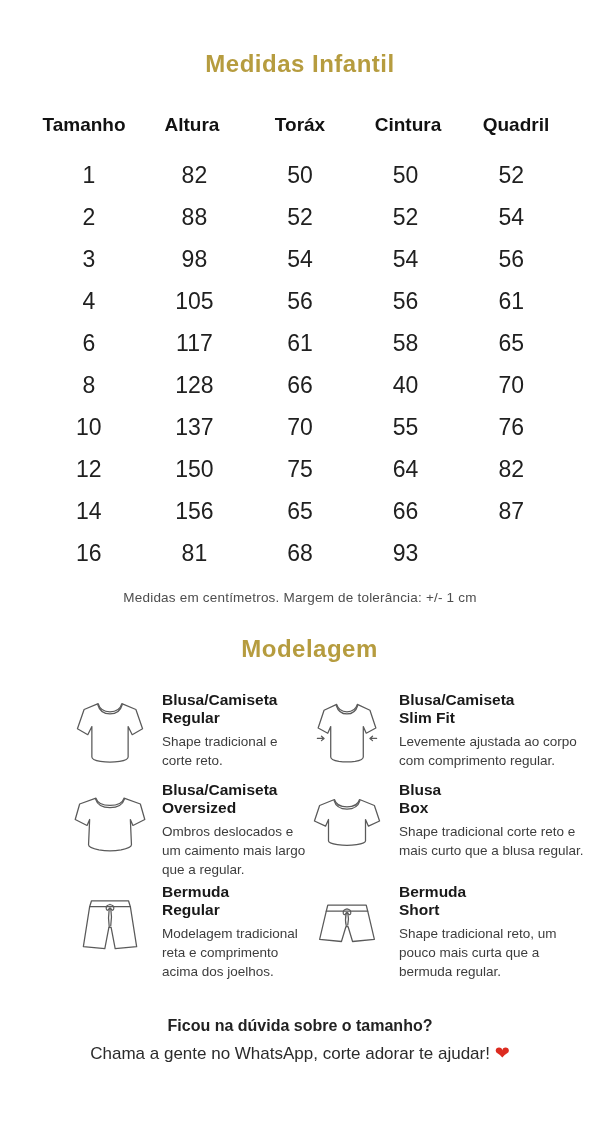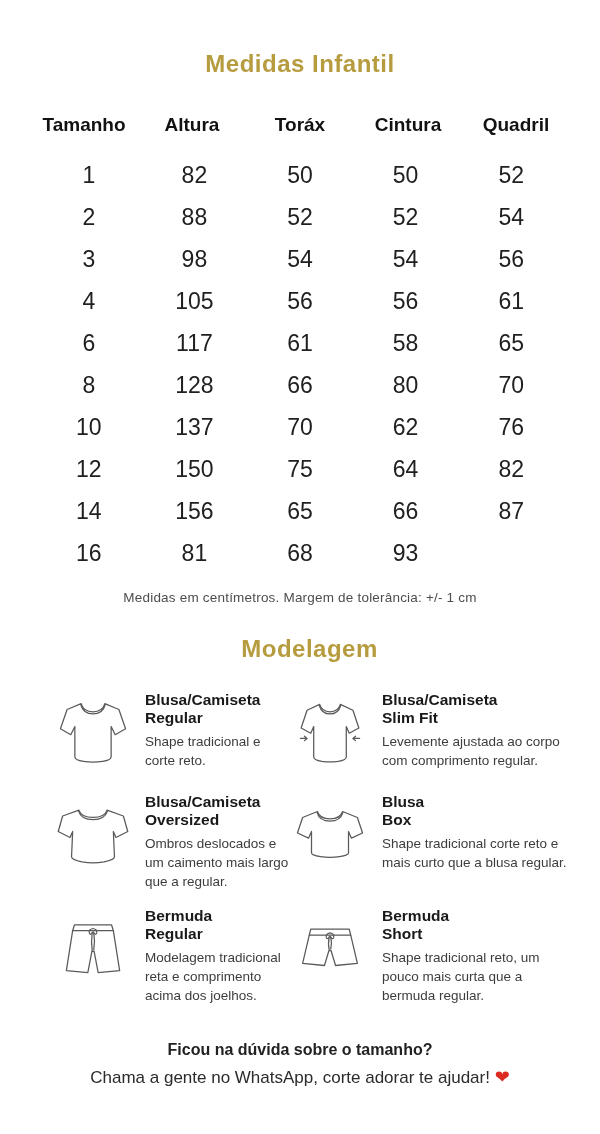--- a/index.html
+++ b/index.html
@@ -25,22 +25,22 @@
   .th { font-weight:bold; font-size:19px; color:#121212; }
   .td { font-size:23px; color:#202020; }
 
   .note {
     margin-top:16px; text-align:center; font-size:13.5px; color:#4d4d4d;
     letter-spacing:0.2px;
   }
 
   
   .items {
-    margin-top:28px; padding-left:56px;
-    display:grid; grid-template-columns:237px 280px; row-gap:16px;
+    margin-top:28px; padding-left:73px;
+    display:grid; grid-template-columns:237px 280px; row-gap:4px;
   }
   .item { display:flex; gap:15px; min-height:86px; align-items:flex-start; }
   .item-icon { width:74px; height:78px; flex:none; margin-top:1px; }
   .item-icon svg { width:100%; height:100%; display:block; }
   .icon-stroke { fill:none; stroke:#5a5a5a; stroke-width:1.7;
                  stroke-linecap:round; stroke-linejoin:round; }
   .item-title { font-size:15.5px; font-weight:bold; color:#191919; line-height:1.15; }
   .item-title span { display:block; }
   .item-desc { margin-top:5px; font-size:13.5px; color:#3d3d3d; line-height:1.42; }
   .items .item:nth-child(odd)  .item-desc { max-width:150px; }
@@ -100,28 +100,28 @@
       <div class="td">6</div>
       <div class="td">117</div>
       <div class="td">61</div>
       <div class="td">58</div>
       <div class="td">65</div>
     </div>
     <div class="trow">
       <div class="td">8</div>
       <div class="td">128</div>
       <div class="td">66</div>
-      <div class="td">80</div>
+      <div class="td">40</div>
       <div class="td">70</div>
     </div>
     <div class="trow">
       <div class="td">10</div>
       <div class="td">137</div>
       <div class="td">70</div>
-      <div class="td">62</div>
+      <div class="td">55</div>
       <div class="td">76</div>
     </div>
     <div class="trow">
       <div class="td">12</div>
       <div class="td">150</div>
       <div class="td">75</div>
       <div class="td">64</div>
       <div class="td">82</div>
     </div>
     <div class="trow">

